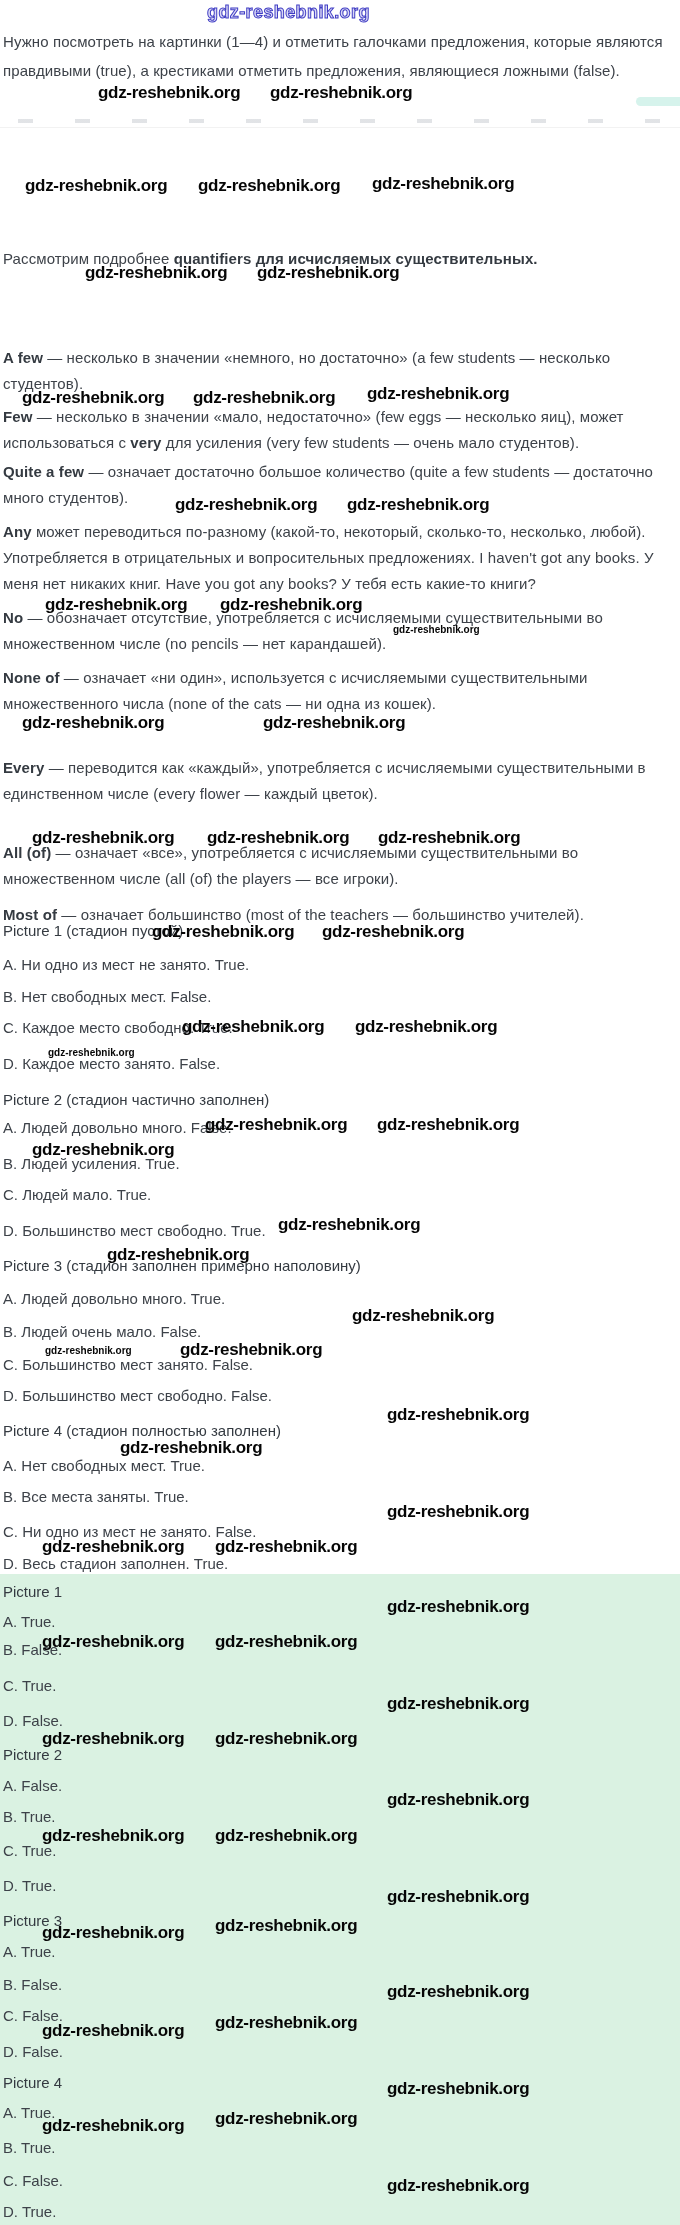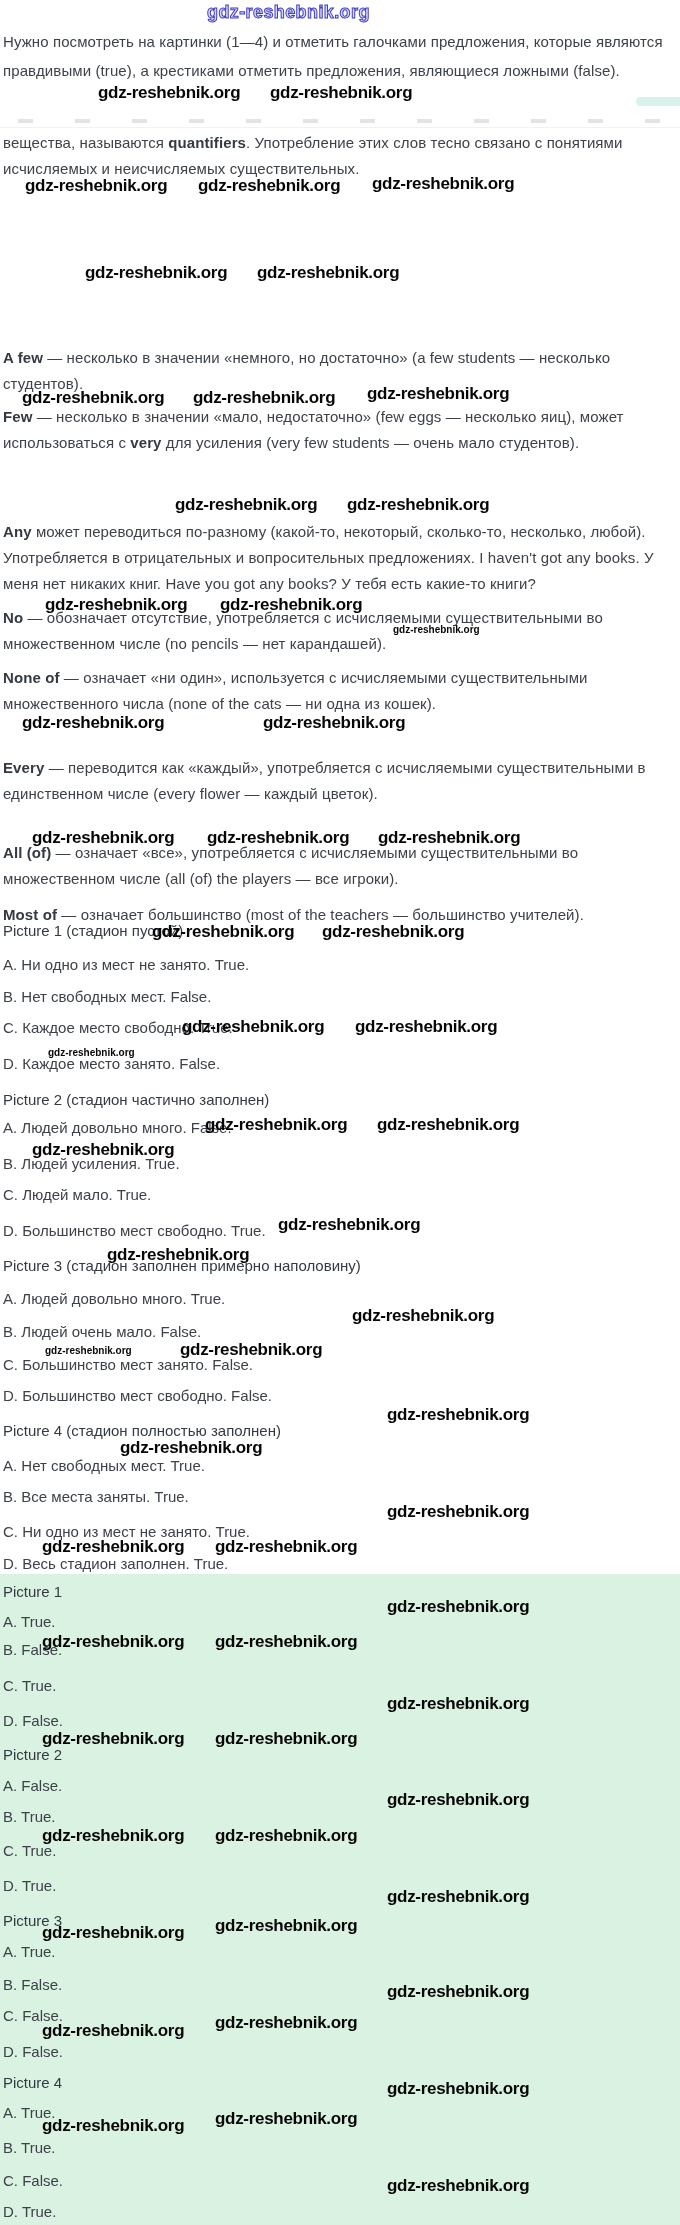--- a/index.html
+++ b/index.html
@@ -57,35 +57,38 @@
   <div class="teal-strip"></div>
   <div class="clip-row"></div>
   <div class="hairline"></div>
 
   <div class="top-wm">gdz-reshebnik.org</div>
 
   <div class="para para-intro" style="top:27px">
     <span>Нужно посмотреть на картинки (1—4) и отметить галочками предложения, которые являются правдивыми (true), а крестиками отметить предложения, являющиеся ложными (false).</span>
   </div>
 
-  <div class="para" style="top:130px">
-    <span>вещества, называются </span><span class="b">quantifiers</span><span>. Употребление этих слов тесно связано с понятиями исчисляемых и неисчисляемых существительных.</span>
-  </div>
-
-
+
+
+  <div class="para" style="top:246px">
+    <span>Рассмотрим подробнее </span><span class="b">quantifiers для исчисляемых существительных.</span>
+  </div>
 
 
   <div class="para" style="top:345px">
     <span class="b">A few</span><span> — несколько в значении «немного, но достаточно» (a few students — несколько студентов).</span>
   </div>
 
   <div class="para" style="top:404px">
     <span class="b">Few</span><span> — несколько в значении «мало, недостаточно» (few eggs — несколько яиц), может использоваться с </span><span class="b">very</span><span> для усиления (very few students — очень мало студентов).</span>
   </div>
 
+  <div class="para" style="top:459px">
+    <span class="b">Quite a few</span><span> — означает достаточно большое количество (quite a few students — достаточно много студентов).</span>
+  </div>
 
   <div class="para" style="top:519px">
     <span class="b">Any</span><span> может переводиться по-разному (какой-то, некоторый, сколько-то, несколько, любой). Употребляется в отрицательных и вопросительных предложениях. I haven't got any books. У меня нет никаких книг. Have you got any books? У тебя есть какие-то книги?</span>
   </div>
 
   <div class="para" style="top:605px">
     <span class="b">No</span><span> — обозначает отсутствие, употребляется с исчисляемыми существительными во множественном числе (no pencils — нет карандашей).</span>
   </div>
 
   <div class="para" style="top:665px">
@@ -119,21 +122,21 @@
 
   <div class="heading" style="top:1257px">Picture 3 (стадион заполнен примерно наполовину)</div>
   <div class="item" style="top:1290px">A. Людей довольно много. True.</div>
   <div class="item" style="top:1323px">B. Людей очень мало. False.</div>
   <div class="item" style="top:1356px">C. Большинство мест занято. False.</div>
   <div class="item" style="top:1387px">D. Большинство мест свободно. False.</div>
 
   <div class="heading" style="top:1422px">Picture 4 (стадион полностью заполнен)</div>
   <div class="item" style="top:1457px">A. Нет свободных мест. True.</div>
   <div class="item" style="top:1488px">B. Все места заняты. True.</div>
-  <div class="item" style="top:1523px">C. Ни одно из мест не занято. True.</div>
+  <div class="item" style="top:1523px">C. Ни одно из мест не занято. False.</div>
   <div class="item" style="top:1555px">D. Весь стадион заполнен. True.</div>
 
   <div class="heading" style="top:1583px">Picture 1</div>
   <div class="item" style="top:1613px">A. True.</div>
   <div class="item" style="top:1641px">B. False.</div>
   <div class="item" style="top:1677px">C. True.</div>
   <div class="item" style="top:1712px">D. False.</div>
 
   <div class="heading" style="top:1746px">Picture 2</div>
   <div class="item" style="top:1777px">A. False.</div>

